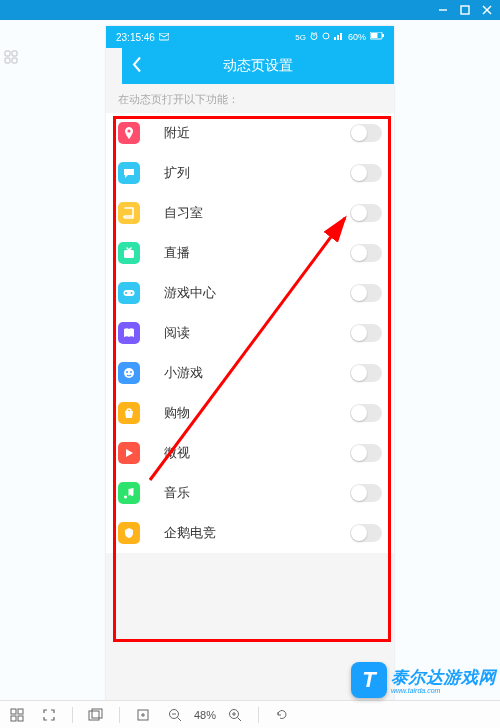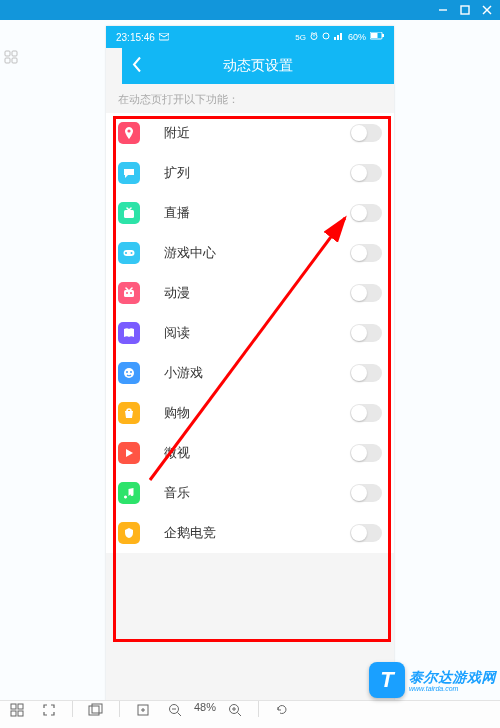--- a/index.html
+++ b/index.html
@@ -31,29 +31,29 @@
 .phone-navbar { position: absolute; bottom: 0; left: 0; right: 0; height: 28px; background: #2d2d2d; display: flex; align-items: center; justify-content: space-around; }
 .phone-navbar svg { opacity: .85; }
 
 
 .highlight-box { position: absolute; border: 3px solid #f00; pointer-events: none; }
 
 
 .arrow-svg { position: absolute; pointer-events: none; }
 
 
-.toolbar { position: absolute; bottom: 0; left: 0; right: 0; height: 28px; background: #fdfdfd; border-top: 1px solid #e3e3e3; display: flex; padding: 0 8px; gap: 14px; color: #555; }
+.toolbar { position: absolute; bottom: 0; left: 0; right: 0; height: 28px; background: #fdfdfd; border-top: 1px solid #e3e3e3; display: flex; align-items: center; padding: 0 8px; gap: 14px; color: #555; }
 .toolbar .tb-item { display: flex; align-items: center; justify-content: center; width: 18px; height: 18px; }
 .toolbar .zoom-text { font-size: 11px; color: #555; margin: 0 -4px; }
 .tb-sep { width: 1px; height: 16px; background: #ddd; }
 
 
 .watermark { position: absolute; right: 4px; bottom: 30px; display: flex; align-items: center; gap: 4px; }
 .watermark-badge { width: 36px; height: 36px; background: #1aa0ff; border-radius: 8px; display: flex; align-items: center; justify-content: center; color: #fff; font-size: 22px; font-weight: 900; font-style: italic; box-shadow: 0 2px 4px rgba(0,0,0,.25); }
-.watermark-text { font-size: 14px; font-weight: 700; font-style: italic; color: #1aa0ff; letter-spacing: .5px; }
+.watermark-text { font-size: 17px; font-weight: 700; font-style: italic; color: #1aa0ff; letter-spacing: .5px; }
 .watermark-sub { font-size: 7px; color: #1aa0ff; font-style: italic; margin-top: -2px; }
 </style>
 </head>
 <body>
 
 <div class="win-titlebar">
   <span class="win-ctrl">
       <svg width="10" height="10">
         <line x1="1" y1="5" x2="9" y2="5" stroke="#fff" stroke-width="1.4"></line>
       </svg>
@@ -140,50 +140,47 @@
         <div class="list-row">
           <span class="row-icon" style="background:#35c7f4;color:#35c7f4">
             <svg width="14" height="14">
               <path d="M2 3 h10 v6 h-6 l-3 3 v-3 h-1 Z" fill="#fff"></path>
             </svg>
           </span>
           <span class="row-label">扩列</span>
           <span class="row-toggle"></span>
         </div>
         <div class="list-row">
+          <span class="row-icon" style="background:#ffc93c;color:#ffc93c">
+            <svg width="14" height="14">
+              <path d="M3 2 h8 v10 h-8 a1 1 0 0 1 0 -2 h8" stroke="#fff" stroke-width="1.6" fill="none" stroke-linecap="round" stroke-linejoin="round"></path>
+            </svg>
+          </span>
+          <span class="row-label">自习室</span>
+          <span class="row-toggle"></span>
+        </div>
+        <div class="list-row">
           <span class="row-icon" style="background:#2de3a8;color:#2de3a8">
             <svg width="14" height="14">
               <rect x="2" y="4" width="10" height="8" rx="1.5" fill="#fff"></rect>
               <path d="M5 2 L7 4 L9 2" stroke="#fff" stroke-width="1.6" fill="none" stroke-linecap="round" stroke-linejoin="round"></path>
             </svg>
           </span>
           <span class="row-label">直播</span>
           <span class="row-toggle"></span>
         </div>
         <div class="list-row">
           <span class="row-icon" style="background:#35c7f4;color:#35c7f4">
             <svg width="14" height="14">
               <rect x="1.5" y="4" width="11" height="6" rx="3" fill="#fff"></rect>
               <circle cx="9.5" cy="7" r="1" fill="currentColor"></circle>
               <path d="M4 6 v2 M3 7 h2" stroke="currentColor" stroke-width="1.2"></path>
             </svg>
           </span>
           <span class="row-label">游戏中心</span>
-          <span class="row-toggle"></span>
-        </div>
-        <div class="list-row">
-          <span class="row-icon" style="background:#ff5a7d;color:#ff5a7d">
-            <svg width="14" height="14">
-              <rect x="2" y="4" width="10" height="7" rx="1.5" fill="#fff"></rect>
-              <path d="M4 2 L6 4 M10 2 L8 4" stroke="#fff" stroke-width="1.6" fill="none" stroke-linecap="round" stroke-linejoin="round"></path>
-              <circle cx="5" cy="7" r="1" fill="currentColor"></circle>
-              <circle cx="9" cy="7" r="1" fill="currentColor"></circle>
-            </svg>
-          </span>
-          <span class="row-label">动漫</span>
           <span class="row-toggle"></span>
         </div>
         <div class="list-row">
           <span class="row-icon" style="background:#7a5cff;color:#7a5cff">
             <svg width="14" height="14">
               <path d="M2 3 C4 2 6 2 7 3 C8 2 10 2 12 3 V11 C10 10 8 10 7 11 C6 10 4 10 2 11 Z" fill="#fff"></path>
             </svg>
           </span>
           <span class="row-label">阅读</span>
           <span class="row-toggle"></span>

